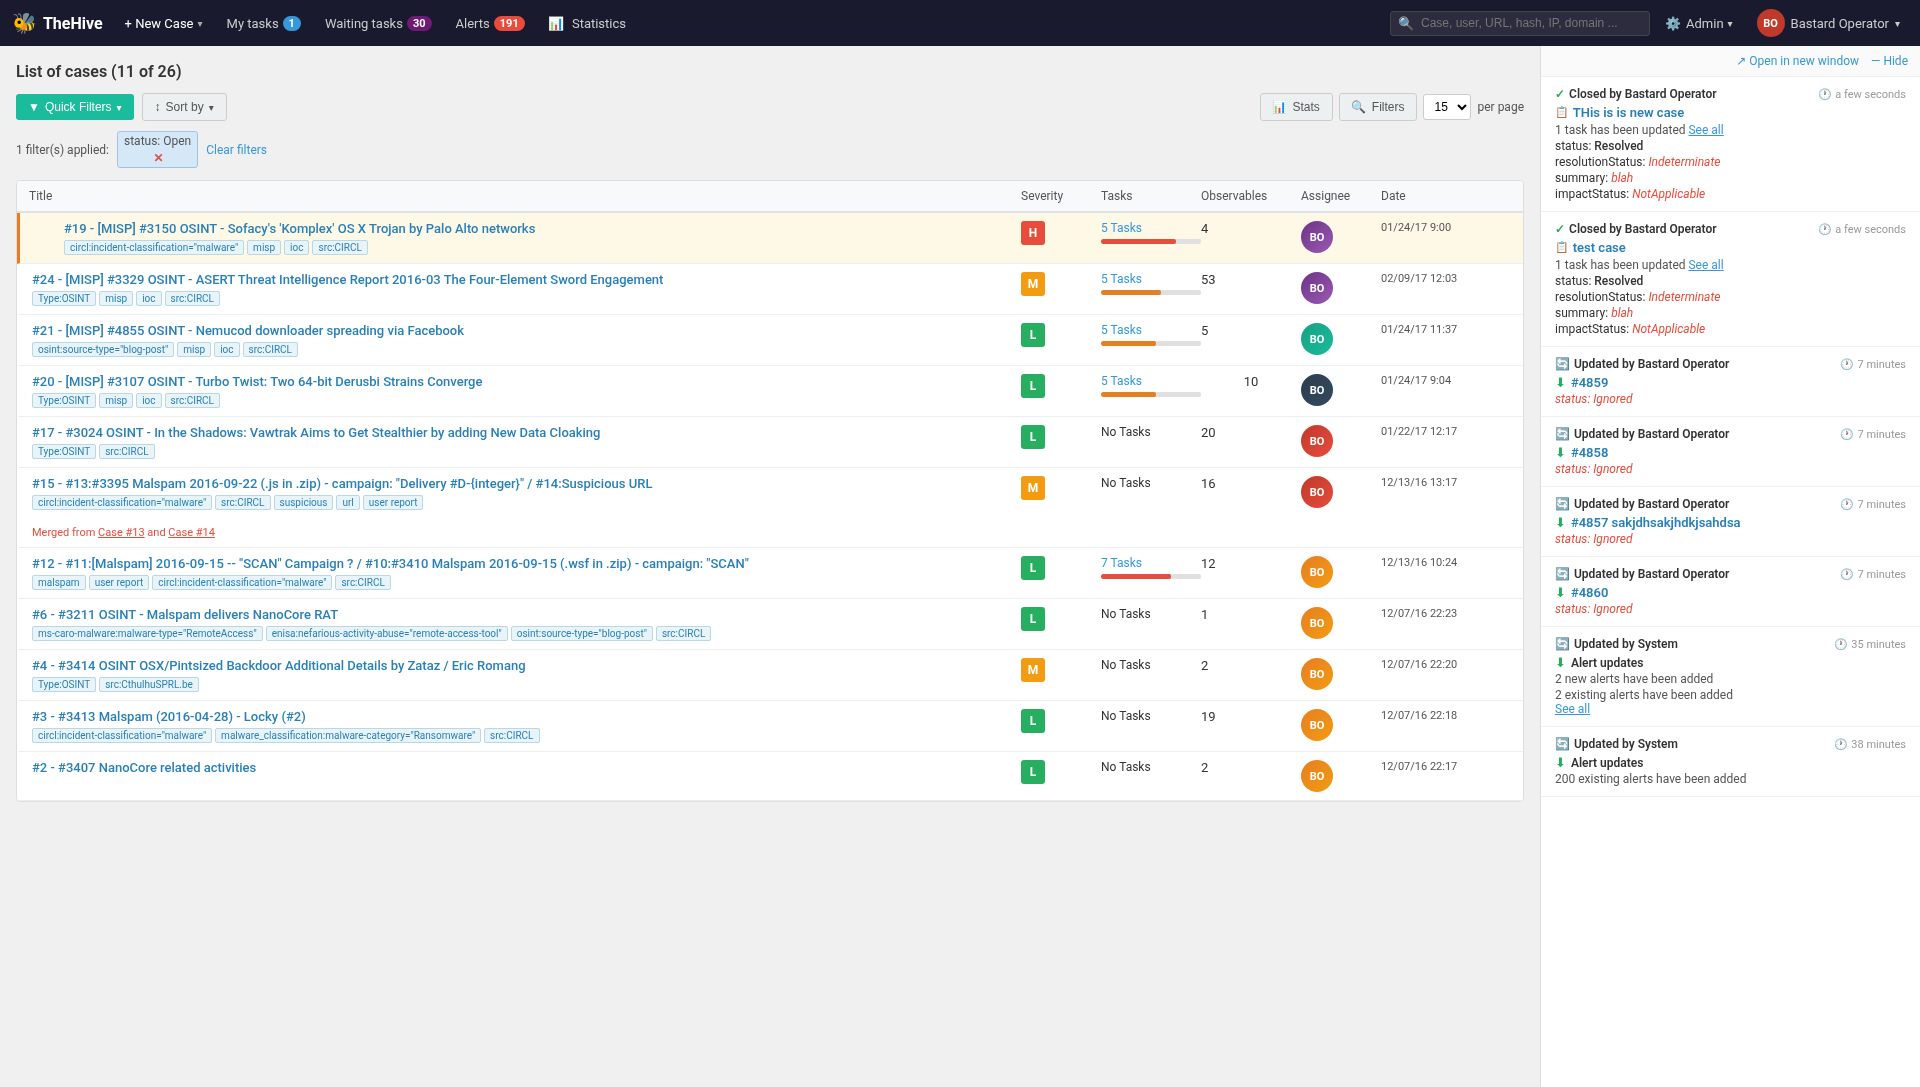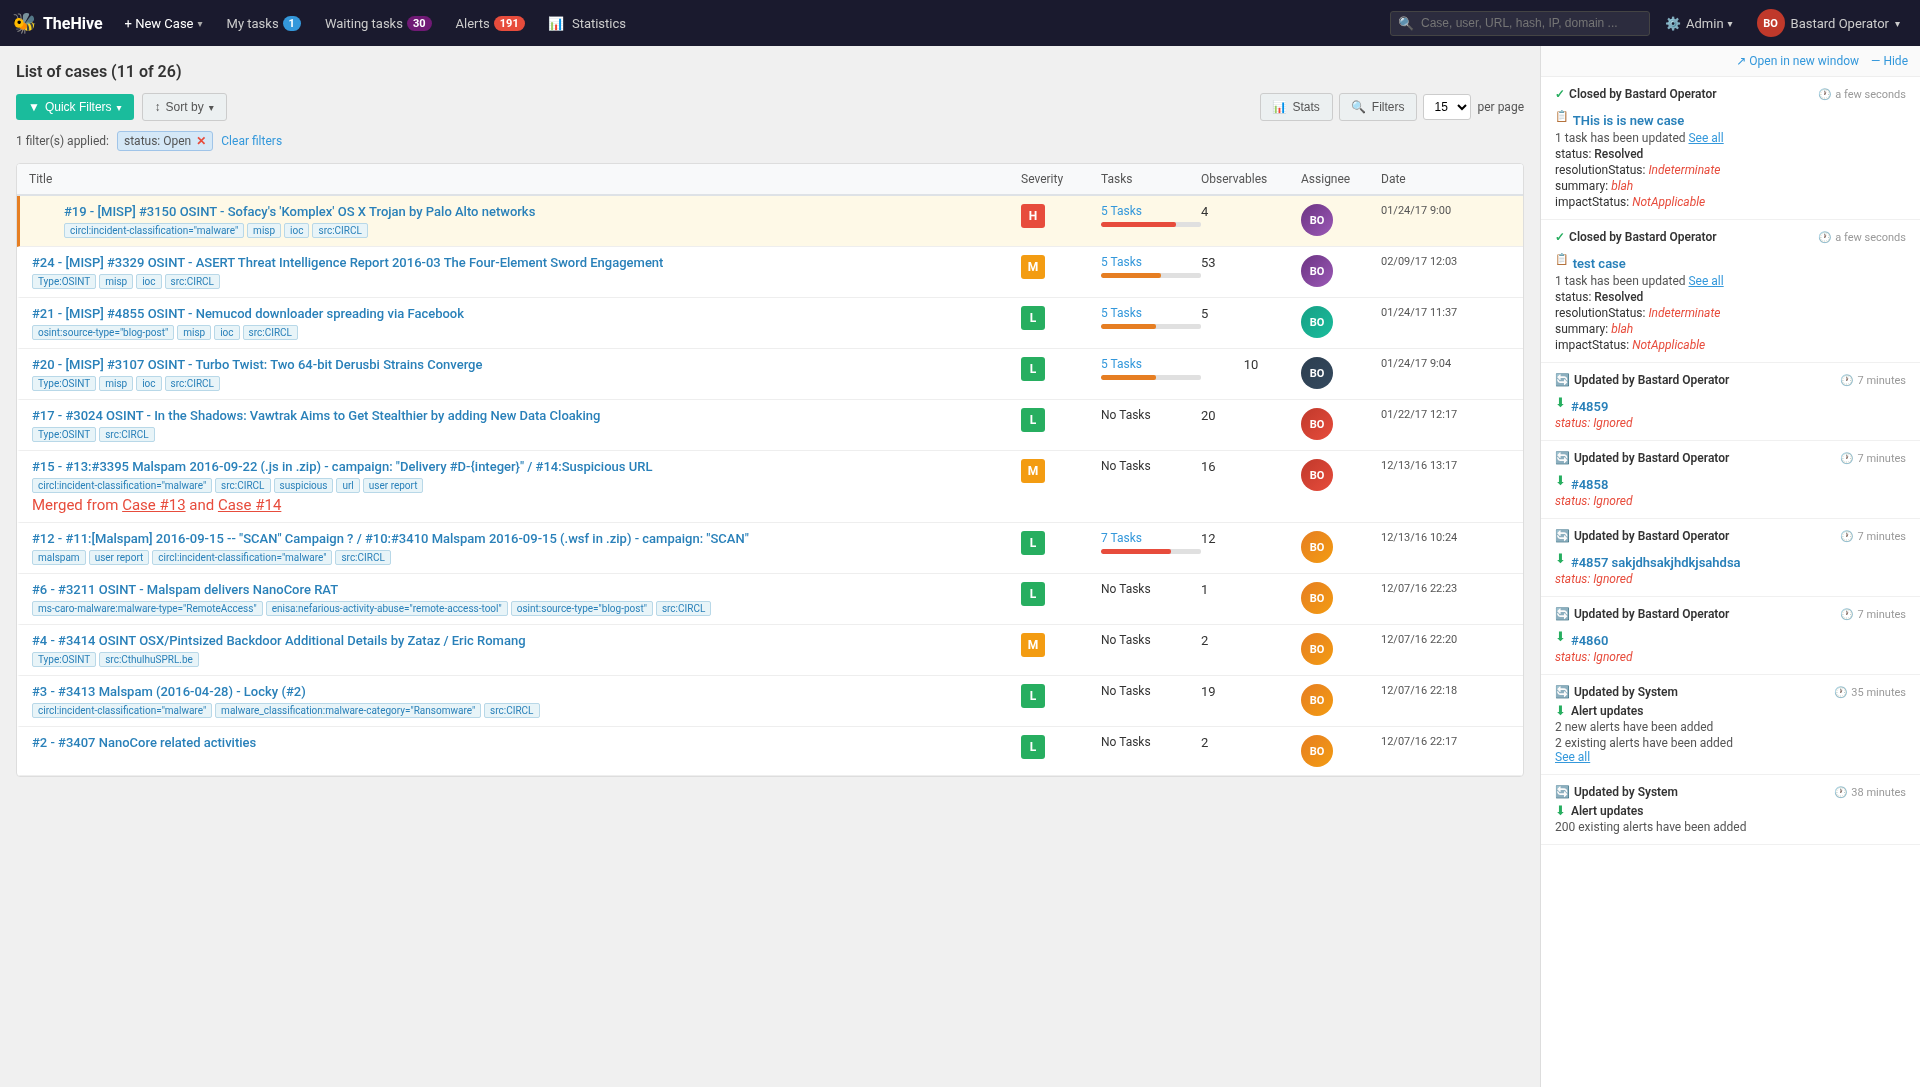--- a/index.html
+++ b/index.html
@@ -161,20 +161,21 @@
     }
     .filter-tag {
       display: inline-flex;
       align-items: center;
       gap: 3px;
       background: #d5e8f7;
       border: 1px solid #a0c4e8;
       border-radius: 3px;
       padding: 2px 6px;
       font-size: 12px;
+      flex-direction: column;
     }
     .filter-tag .remove { color: #e74c3c; cursor: pointer; font-weight: bold; margin-left: 2px; }
     .clear-filters { color: #3498db; cursor: pointer; text-decoration: none; }
 
     
     .cases-table {
       width: 100%;
       background: #fff;
       border-radius: 4px;
       overflow: hidden;
@@ -212,21 +213,21 @@
     .case-tags { display: flex; flex-wrap: wrap; gap: 3px; margin-top: 4px; }
     .tag {
       background: #e8f4f8;
       border: 1px solid #b8d8e8;
       border-radius: 2px;
       padding: 1px 5px;
       font-size: 10px;
       color: #2980b9;
     }
 
-    .merged-text { color: #e74c3c; font-size: 15px; margin-top: 3px; }
+    .merged-text { color: #e74c3c; font-size: 11px; margin-top: 16px; }
     .merged-text a { color: #e74c3c; }
 
     .severity-badge {
       width: 24px; height: 24px;
       border-radius: 3px;
       display: flex; align-items: center; justify-content: center;
       color: #fff; font-weight: bold; font-size: 12px;
     }
     .sev-H { background: #e74c3c; }
     .sev-M { background: #f39c12; }
@@ -293,21 +294,21 @@
       display: flex;
       align-items: center;
       justify-content: space-between;
       margin-bottom: 4px;
     }
     .activity-user { font-weight: 600; font-size: 12px; color: #333; display: flex; align-items: center; gap: 4px; }
     .activity-time { font-size: 11px; color: #999; display: flex; align-items: center; gap: 3px; }
     .check-icon { color: #27ae60; }
     .case-ref { color: #7f8c8d; font-size: 11px; margin-bottom: 3px; display: flex; align-items: center; gap: 4px; }
     .case-ref-icon { color: #95a5a6; }
-    .case-name-link { color: #2980b9; font-weight: 600; font-size: 13px; text-decoration: none; margin-top: 8px; }
+    .case-name-link { color: #2980b9; font-weight: 600; font-size: 13px; text-decoration: none; }
     .activity-body { font-size: 12px; color: #555; }
     .activity-body .updated-link { color: #3498db; }
     .activity-detail { font-size: 12px; color: #555; margin-top: 2px; }
     .activity-detail span { color: #333; }
     .activity-detail em { font-style: italic; color: #e74c3c; }
     .status-resolved { color: #27ae60; font-weight: 500; }
     .update-icon { color: #3498db; }
     .download-icon { color: #27ae60; }
     .alert-bold { font-weight: 600; font-size: 12px; color: #333; }
   </style>

